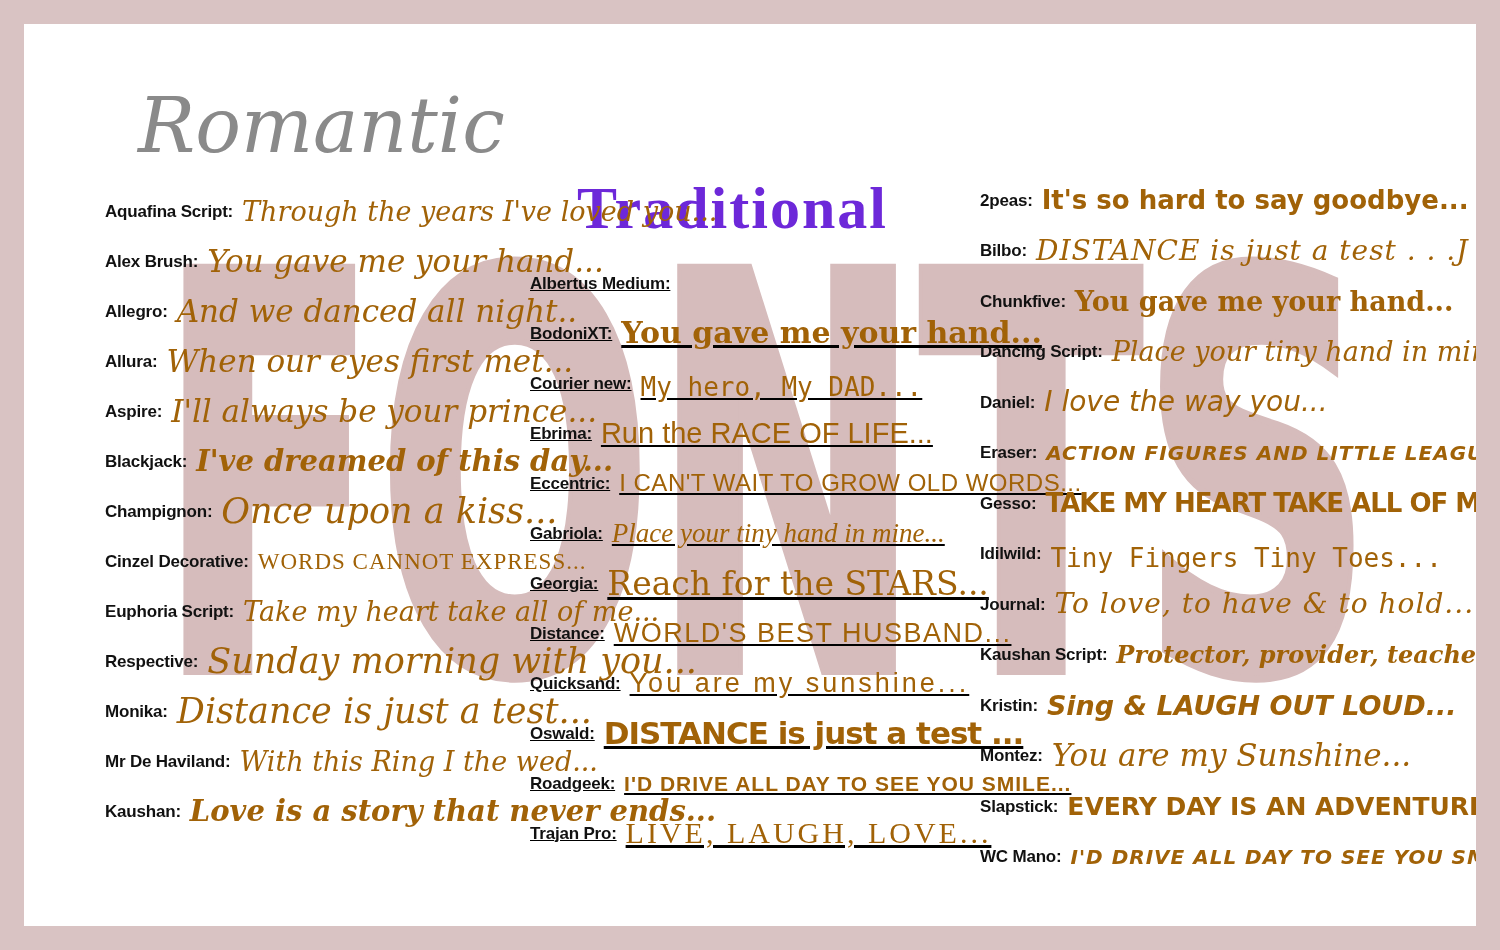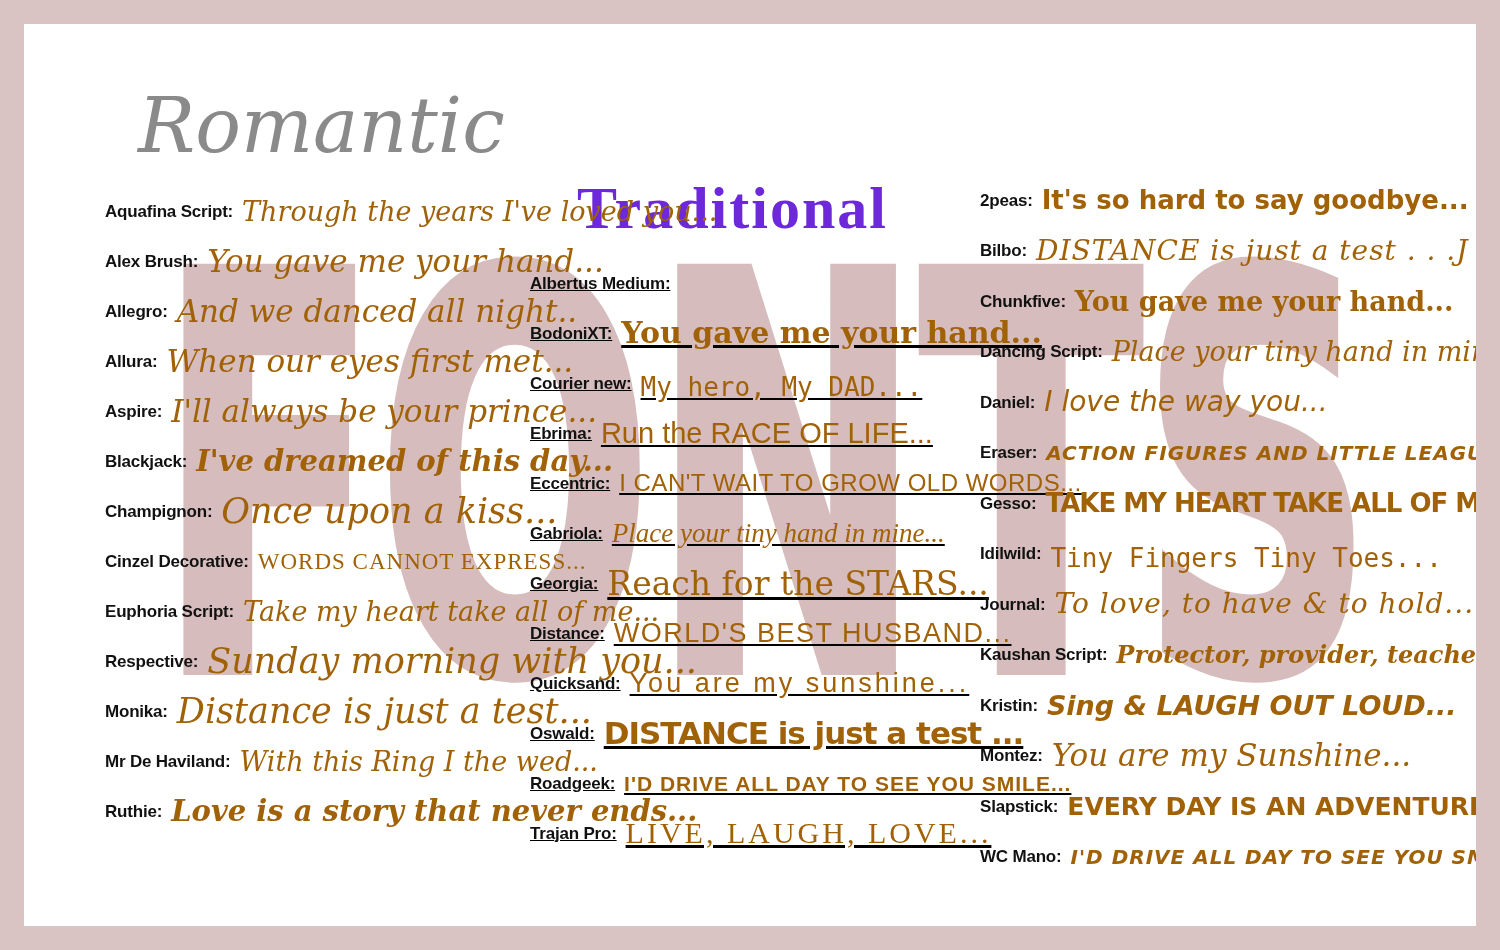--- a/index.html
+++ b/index.html
@@ -108,21 +108,21 @@
         </div>
         <div class="row">
           <span class="flabel">Monika:</span>
           <span class="sample s-script-xl">Distance is just a test...</span>
         </div>
         <div class="row">
           <span class="flabel">Mr De Haviland:</span>
           <span class="sample s-script">With this Ring I the wed...</span>
         </div>
         <div class="row">
-          <span class="flabel">Ruthie:</span>
+          <span class="flabel">Kaushan:</span>
           <span class="sample s-script-bold">Love is a story that never ends...</span>
         </div>
       </div>
   </div>
 
   <div class="col col2" style="left:530px;top:258px;width:420px;text-decoration:underline;">
     <div class="rows">
         <div class="row">
           <span class="flabel">Albertus Medium:</span>
         </div>

